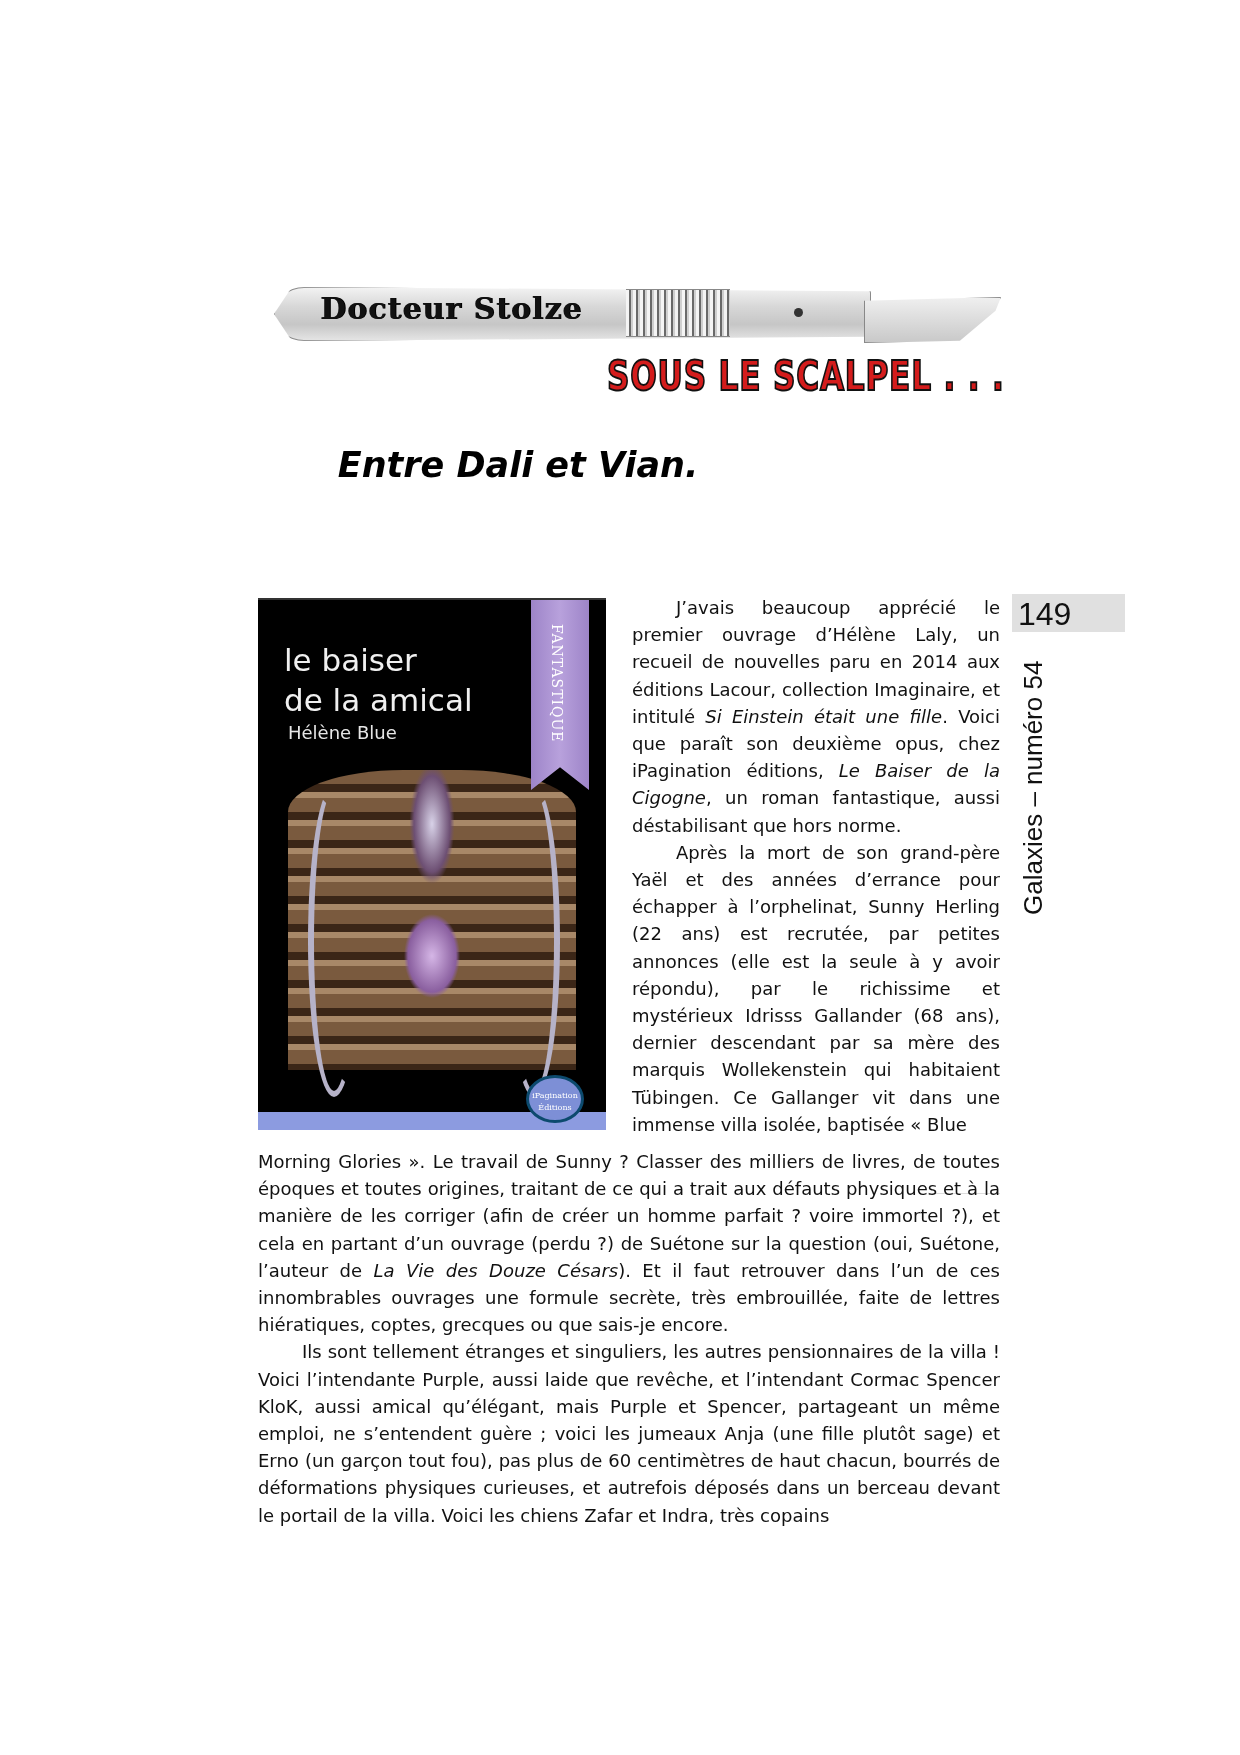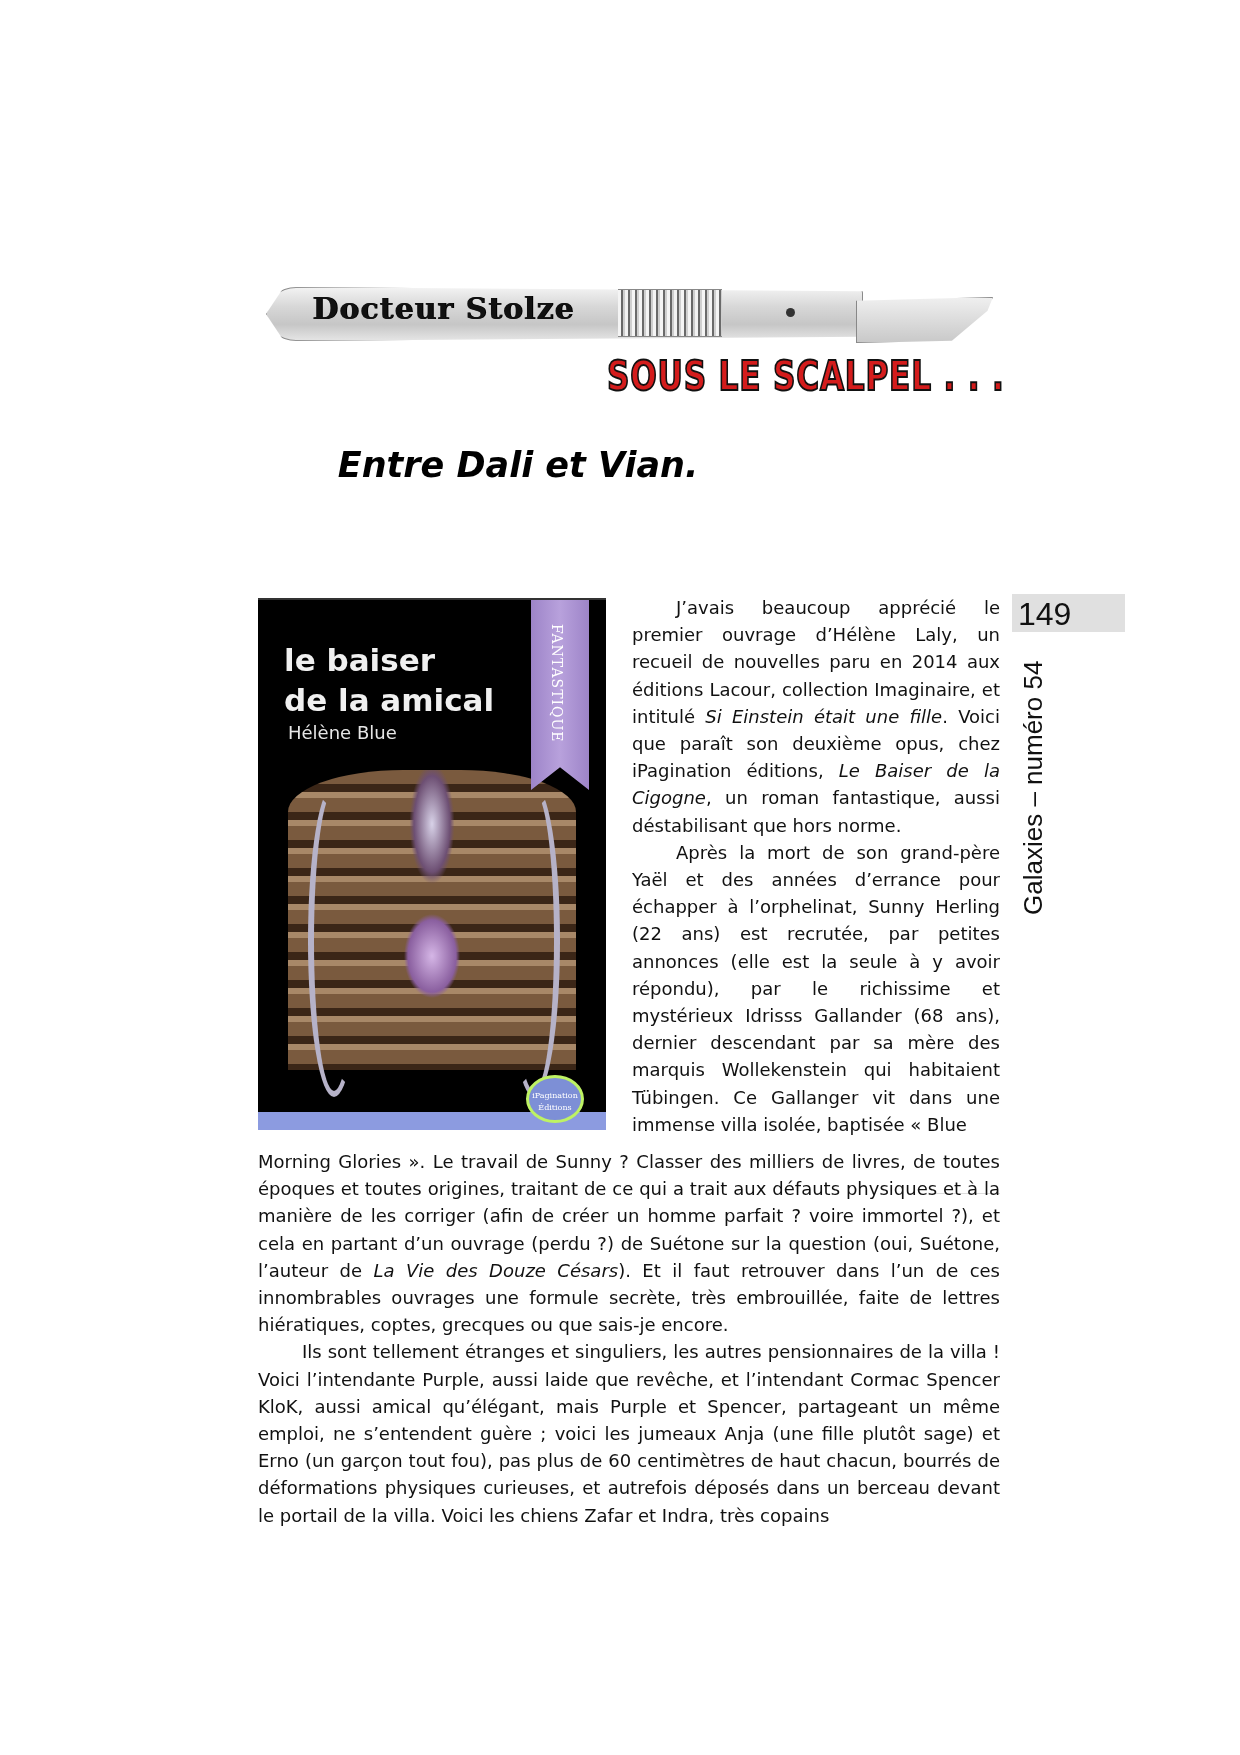--- a/index.html
+++ b/index.html
@@ -1,21 +1,21 @@
 <!DOCTYPE html>
 <html><head>
 <meta charset="utf-8">
 <style>
   html, body { margin: 0; padding: 0; background: #ffffff; }
   body { width: 1240px; height: 1755px; position: relative; overflow: hidden;
          font-family: "Liberation Sans", sans-serif; color: #111; }
 
   
   .banner { position: absolute; left: 262px; top: 275px; width: 730px; height: 130px; }
-  .scalpel { position: absolute; left: 4px; top: 0; width: 730px; height: 70px; text-align: right; }
+  .scalpel { position: absolute; left: 12px; top: 0; width: 730px; height: 70px; text-align: right; }
   .scalpel-handle {
     position: absolute; left: 0; top: 12px; width: 595px; height: 52px;
     background: linear-gradient(#f2f2f2 0%, #d8d8d8 35%, #c6c6c6 70%, #e4e4e4 100%);
     border: 1px solid #8a8a8a;
     border-radius: 30px 6px 6px 30px / 26px 6px 6px 26px;
     clip-path: polygon(3% 0, 100% 8%, 100% 92%, 3% 100%, 0 50%);
   }
   .scalpel-grip {
     position: absolute; left: 352px; top: 14px; width: 104px; height: 46px;
     background: repeating-linear-gradient(90deg, #f4f4f4 0 3px, #6a6a6a 3px 5px, #cfcfcf 5px 7px);
@@ -43,41 +43,41 @@
 
   
   .article-title { position: absolute; left: 0; width: 1036px; top: 440px; text-align: center;
     font-family: "DejaVu Sans", sans-serif; font-style: italic; font-weight: bold;
     font-size: 35px; line-height: 50px; color: #000; }
 
   
   .cover { position: absolute; left: 258px; top: 598px; width: 348px; height: 530px;
     background: #000; border-top: 2px solid #333; overflow: hidden; }
   .cover-title { position: absolute; left: 26px; top: 40px; color: #f0f0f0;
-    font-family: "DejaVu Sans", sans-serif; font-size: 31px; line-height: 40px; font-weight: bold; }
+    font-family: "DejaVu Sans", sans-serif; font-size: 31px; line-height: 40px; font-weight: normal; }
   .cover-author { position: absolute; left: 30px; top: 122px; color: #e6e6e6;
     font-family: "DejaVu Sans", sans-serif; font-size: 18px; }
   .cover-ribbon { position: absolute; left: 273px; top: 0; width: 58px; height: 190px;
     background: linear-gradient(90deg, #9d84c8, #b8a1dc, #9d84c8);
     clip-path: polygon(0 0, 100% 0, 100% 100%, 50% 88%, 0 100%); }
   .cover-ribbon span { position: absolute; left: 18px; top: 24px; writing-mode: vertical-rl;
     color: #fff; font-family: "DejaVu Serif", serif; font-size: 14px; letter-spacing: 1px; }
   .cover-art { position: absolute; left: 30px; top: 170px; width: 288px; height: 300px;
     background:
       radial-gradient(ellipse 40px 60px at 50% 62%, #d5b6e6 0%, #8a5f9f 60%, transparent 70%),
       radial-gradient(ellipse 30px 80px at 50% 18%, #d8d2e8 0%, #6d4f73 60%, transparent 75%),
       repeating-linear-gradient(180deg, #7a5a3e 0 14px, #3b2617 14px 22px, #a88868 22px 28px);
     border-radius: 40% 40% 0 0 / 14% 14% 0 0; }
   .cover-wing-l, .cover-wing-r { position: absolute; top: 185px; width: 40px; height: 300px;
     border: 6px solid #b6b2c8; border-radius: 50%; }
   .cover-wing-l { left: 50px; border-right-color: transparent; border-top-color: transparent; }
   .cover-wing-r { left: 250px; border-left-color: transparent; border-top-color: transparent; }
   .cover-band { position: absolute; left: 0; bottom: 0; width: 100%; height: 18px; background: #8c9be0; }
   .cover-logo { position: absolute; left: 268px; top: 475px; width: 58px; height: 48px;
-    border-radius: 50%; border: 3px solid #bef264; background: #7d8fd6;
+    border-radius: 50%; border: 3px solid #0c4a6e; background: #7d8fd6;
     color: #fff; font-family: "DejaVu Serif", serif; font-size: 8px; text-align: center;
     line-height: 12px; padding-top: 12px; box-sizing: border-box; }
 
   
   .page-num-box { position: absolute; left: 1012px; top: 594px; width: 113px; height: 38px;
     background: #e0e0e0; }
   .page-num { position: absolute; left: 6px; top: 2px; font-family: "Liberation Sans", sans-serif;
     font-size: 32px; color: #111; }
   .magazine-label { position: absolute; left: 1018px; top: 650px; width: 40px; height: 265px;
     writing-mode: vertical-rl; transform: rotate(180deg);

